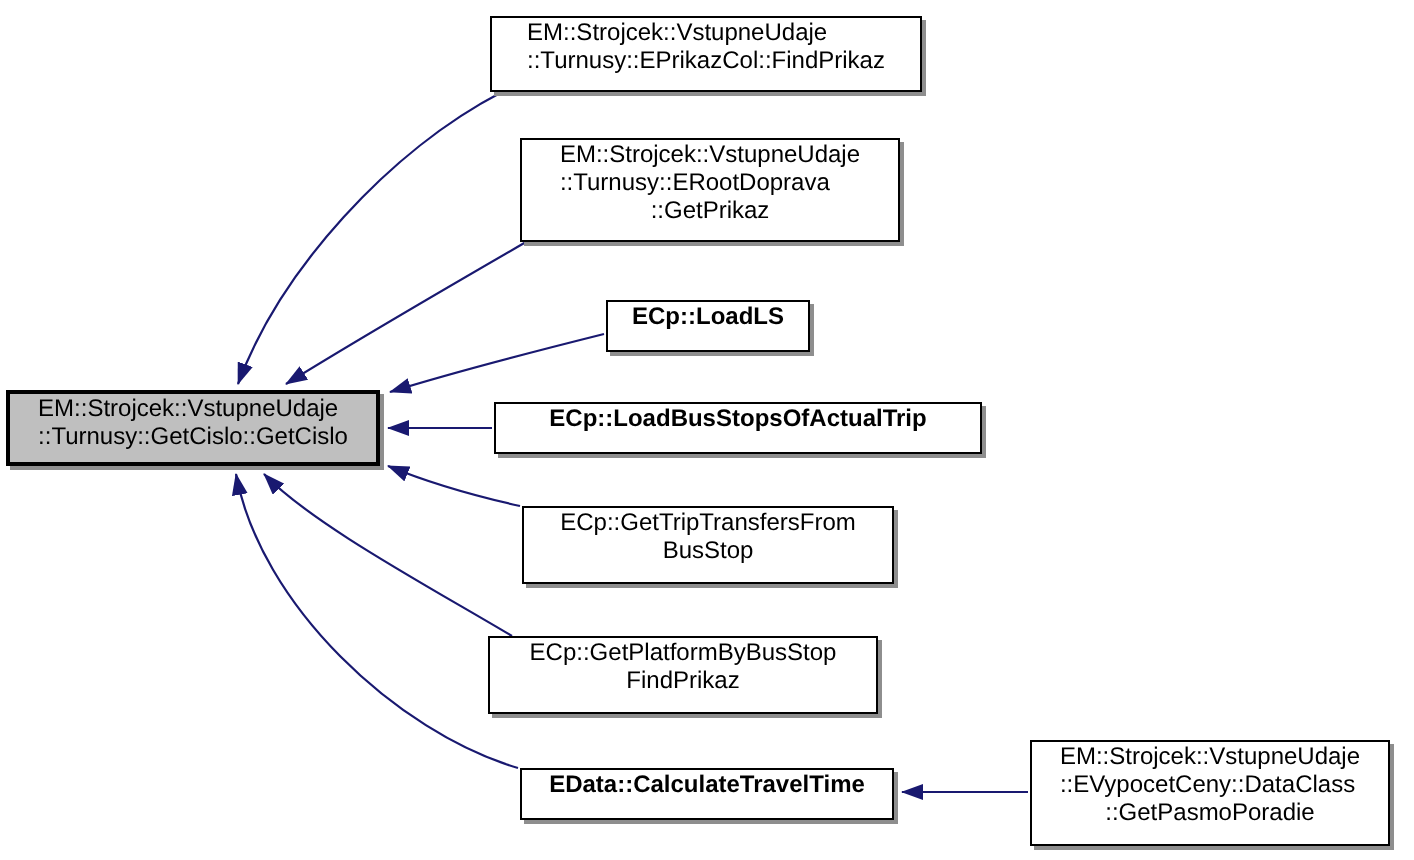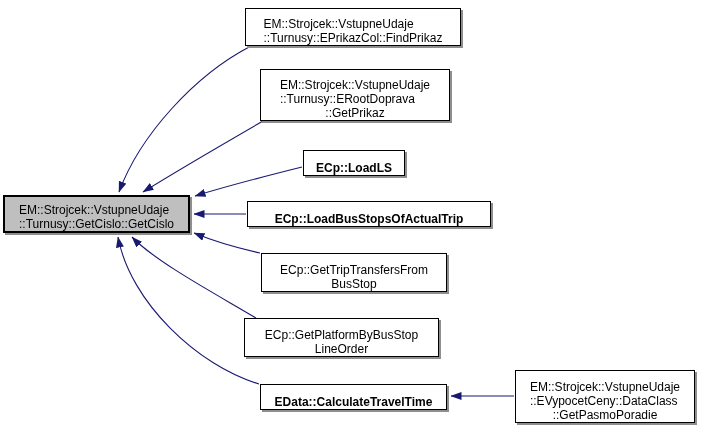--- a/index.html
+++ b/index.html
@@ -21,21 +21,21 @@
     stroke: #191970;
     stroke-width: 1.1;
   }
   .node {
     position: absolute;
     box-sizing: border-box;
     background: #ffffff;
     border: 1px solid #000000;
     box-shadow: 2px 2px 0 #8e8e8e;
     display: flex;
-    align-items: flex-end;
+    align-items: flex-start;
     justify-content: center;
     font-size: 12px;
     line-height: 14px;
     color: #000000;
     cursor: pointer;
   }
   .node .label { display: inline-block; }
   .node .line  { text-align: left; white-space: nowrap; }
   .node .line:last-child { text-align: center; }
   .node .line:only-child { text-align: center; font-weight: bold; }
@@ -103,21 +103,21 @@
   <div class="node" style="left:261px; top:253px; width:186px; height:39px;">
       <div class="label">
         <div class="line">ECp::GetTripTransfersFrom</div>
         <div class="line">BusStop</div>
       </div>
     </div>
 
   <div class="node" style="left:244px; top:318px; width:195px; height:39px;">
       <div class="label">
         <div class="line">ECp::GetPlatformByBusStop</div>
-        <div class="line">LineOrder</div>
+        <div class="line">FindPrikaz</div>
       </div>
     </div>
 
   <div class="node" style="left:260px; top:384px; width:187px; height:26px;">
       <div class="label">
         <div class="line">EData::CalculateTravelTime</div>
       </div>
     </div>
 
   <div class="node" style="left:515px; top:370px; width:180px; height:53px;">

